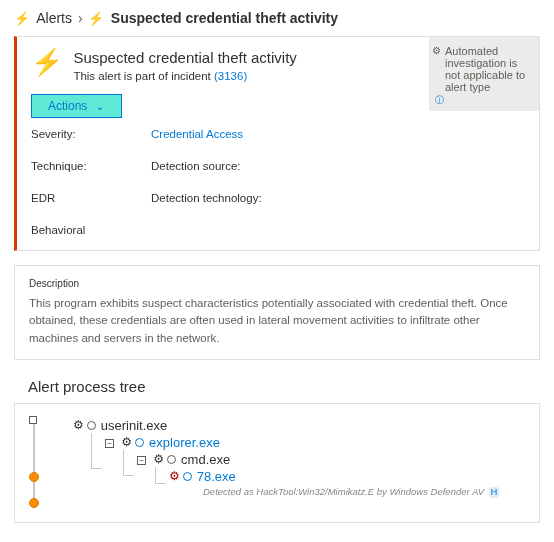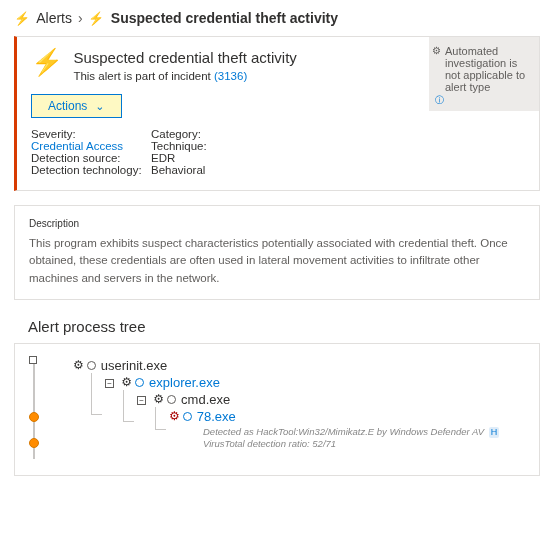--- a/index.html
+++ b/index.html
@@ -12,23 +12,23 @@
   .breadcrumb .current { font-weight: 700; }
   .card { border: 1px solid #e1dfdd; border-left: 3px solid #d83b01; padding: 12px 14px 14px 14px; position: relative; }
   .auto-box { position: absolute; top: 0; right: 0; width: 110px; background: #edebe9; padding: 8px 10px 18px 16px; font-size: 11px; color: #605e5c; }
   .auto-box .gear { position: absolute; left: 3px; top: 8px; font-size: 10px; }
   .auto-box .info-ic { position: absolute; left: 6px; bottom: 4px; font-size: 9px; color: #0078d4; }
   .title-row { display: flex; align-items: flex-start; gap: 10px; padding-right: 120px; }
   .bolt-big { font-size: 26px; line-height: 1; }
   .alert-title { font-size: 15px; color: #323130; margin-bottom: 4px; }
   .incident-row { font-size: 11.5px; color: #323130; }
   .incident-row .inc-link { color: #0078d4; }
-  .actions-btn { display: inline-flex; align-items: center; gap: 8px; border: 1px solid #0078d4; color: #0078d4; padding: 4px 16px; margin: 12px 0 10px 0; font-size: 12px; cursor: pointer; background: #fef9c3; }
+  .actions-btn { display: inline-flex; align-items: center; gap: 8px; border: 1px solid #0078d4; color: #0078d4; padding: 4px 16px; margin: 12px 0 10px 0; font-size: 12px; cursor: pointer; background: #5eead4; }
   .actions-btn .chev-dn { font-size: 11px; }
-  .meta { display: grid; grid-template-columns: 120px 1fr; row-gap: 0; font-size: 11.5px; }
+  .meta { display: grid; grid-template-columns: 120px 1fr; row-gap: 20px; font-size: 11.5px; }
   .meta .lbl { color: #323130; }
   .meta .val-link { color: #0078d4; }
   .desc-card { border: 1px solid #e1dfdd; padding: 12px 14px; margin-top: 14px; }
   .desc-card h3 { font-size: 10px; font-weight: 400; margin-bottom: 6px; }
   .desc-card p { font-size: 11.5px; color: #605e5c; line-height: 1.5; }
   .tree-title { font-size: 15px; margin: 18px 0 8px 14px; font-weight: 400; }
   .tree-card { border: 1px solid #e1dfdd; padding: 12px 14px 16px 14px; }
   .tree { position: relative; padding-left: 12px; }
   .side-rail { position: absolute; left: 4px; top: 4px; bottom: 0; width: 2px; background: #c8c6c4; }
   .rail-node { position: absolute; left: 0; width: 10px; height: 10px; border-radius: 50%; background: #ff8c00; border: 1px solid #d67800; }
@@ -82,21 +82,20 @@
     </div>
 
     <div class="actions-btn">
       <span>Actions</span>
       <span class="chev-dn">⌄</span>
     </div>
 
     <div class="meta">
       <div class="lbl">Severity:</div>
 
-      <div class="lbl">Category:</div>
       <div class="val-link">Credential Access</div>
 
       <div class="lbl">Technique:</div>
 
       <div class="lbl">Detection source:</div>
       <div>EDR</div>
 
       <div class="lbl">Detection technology:</div>
       <div>Behavioral</div>
     </div>
@@ -142,21 +141,20 @@
                   <ul>
                     <li>
                       <span class="node">
                         <span class="gear-ic red">⚙</span>
                         <span class="circ"></span>
                         <span class="pname blue">78.exe</span>
                       </span>
                       <div class="sub-detect">
                         <span>Detected as HackTool:Win32/Mimikatz.E by Windows Defender AV</span>
                         <span class="badge">H</span><br>
-                        <span>VirusTotal detection ratio: 52/71</span>
                       </div>
                     </li>
                   </ul>
                 </li>
               </ul>
             </li>
           </ul>
         </li>
       </ul>
     </div>

